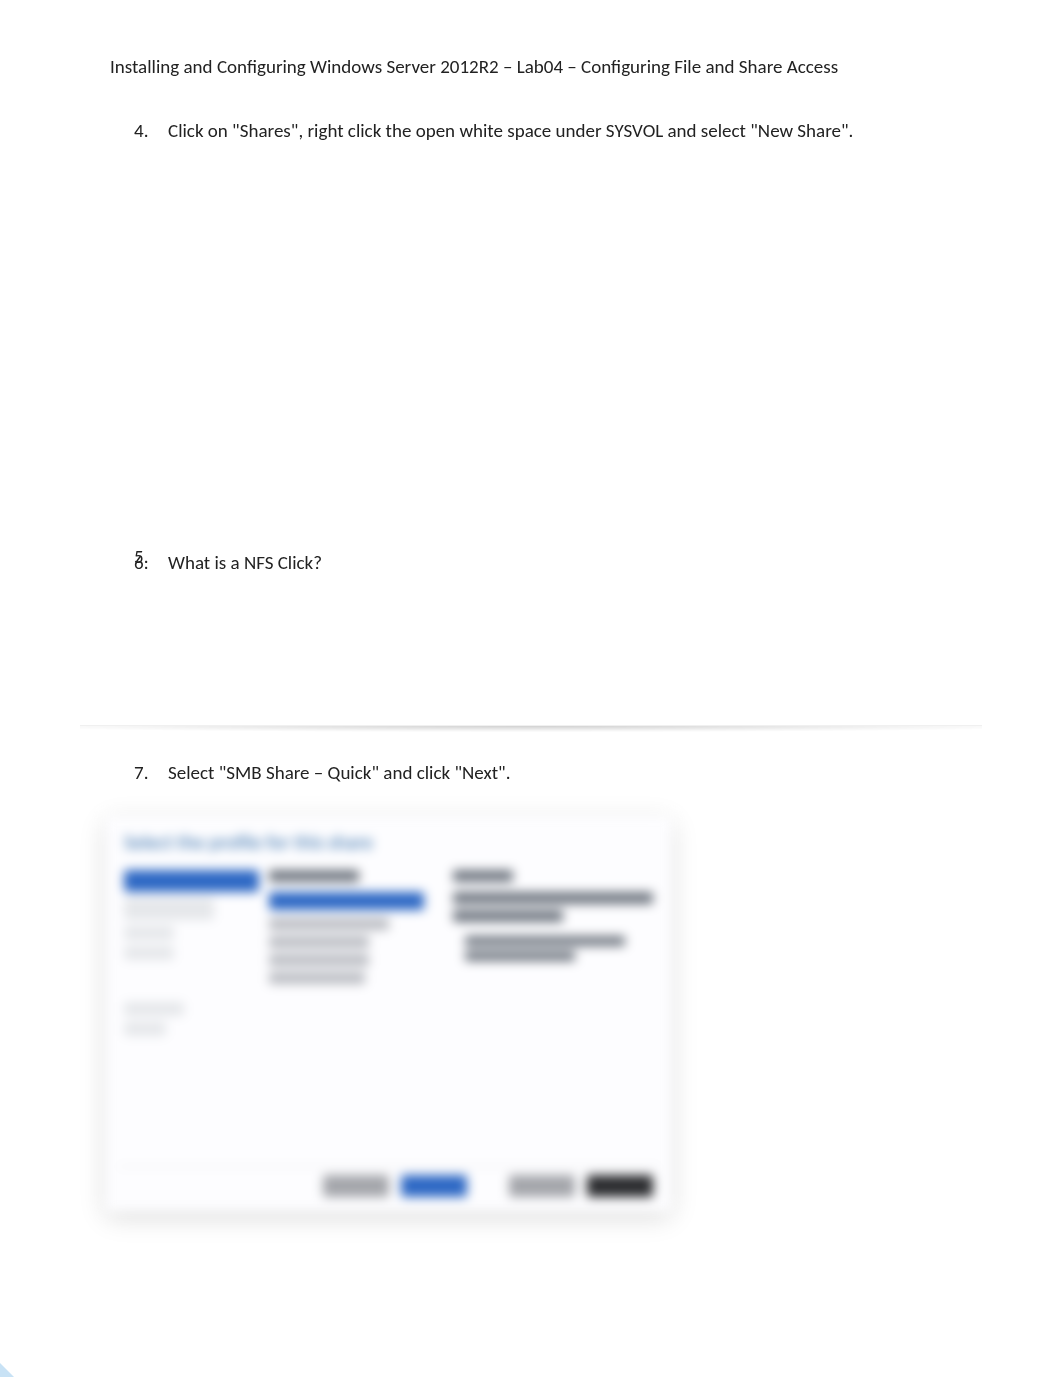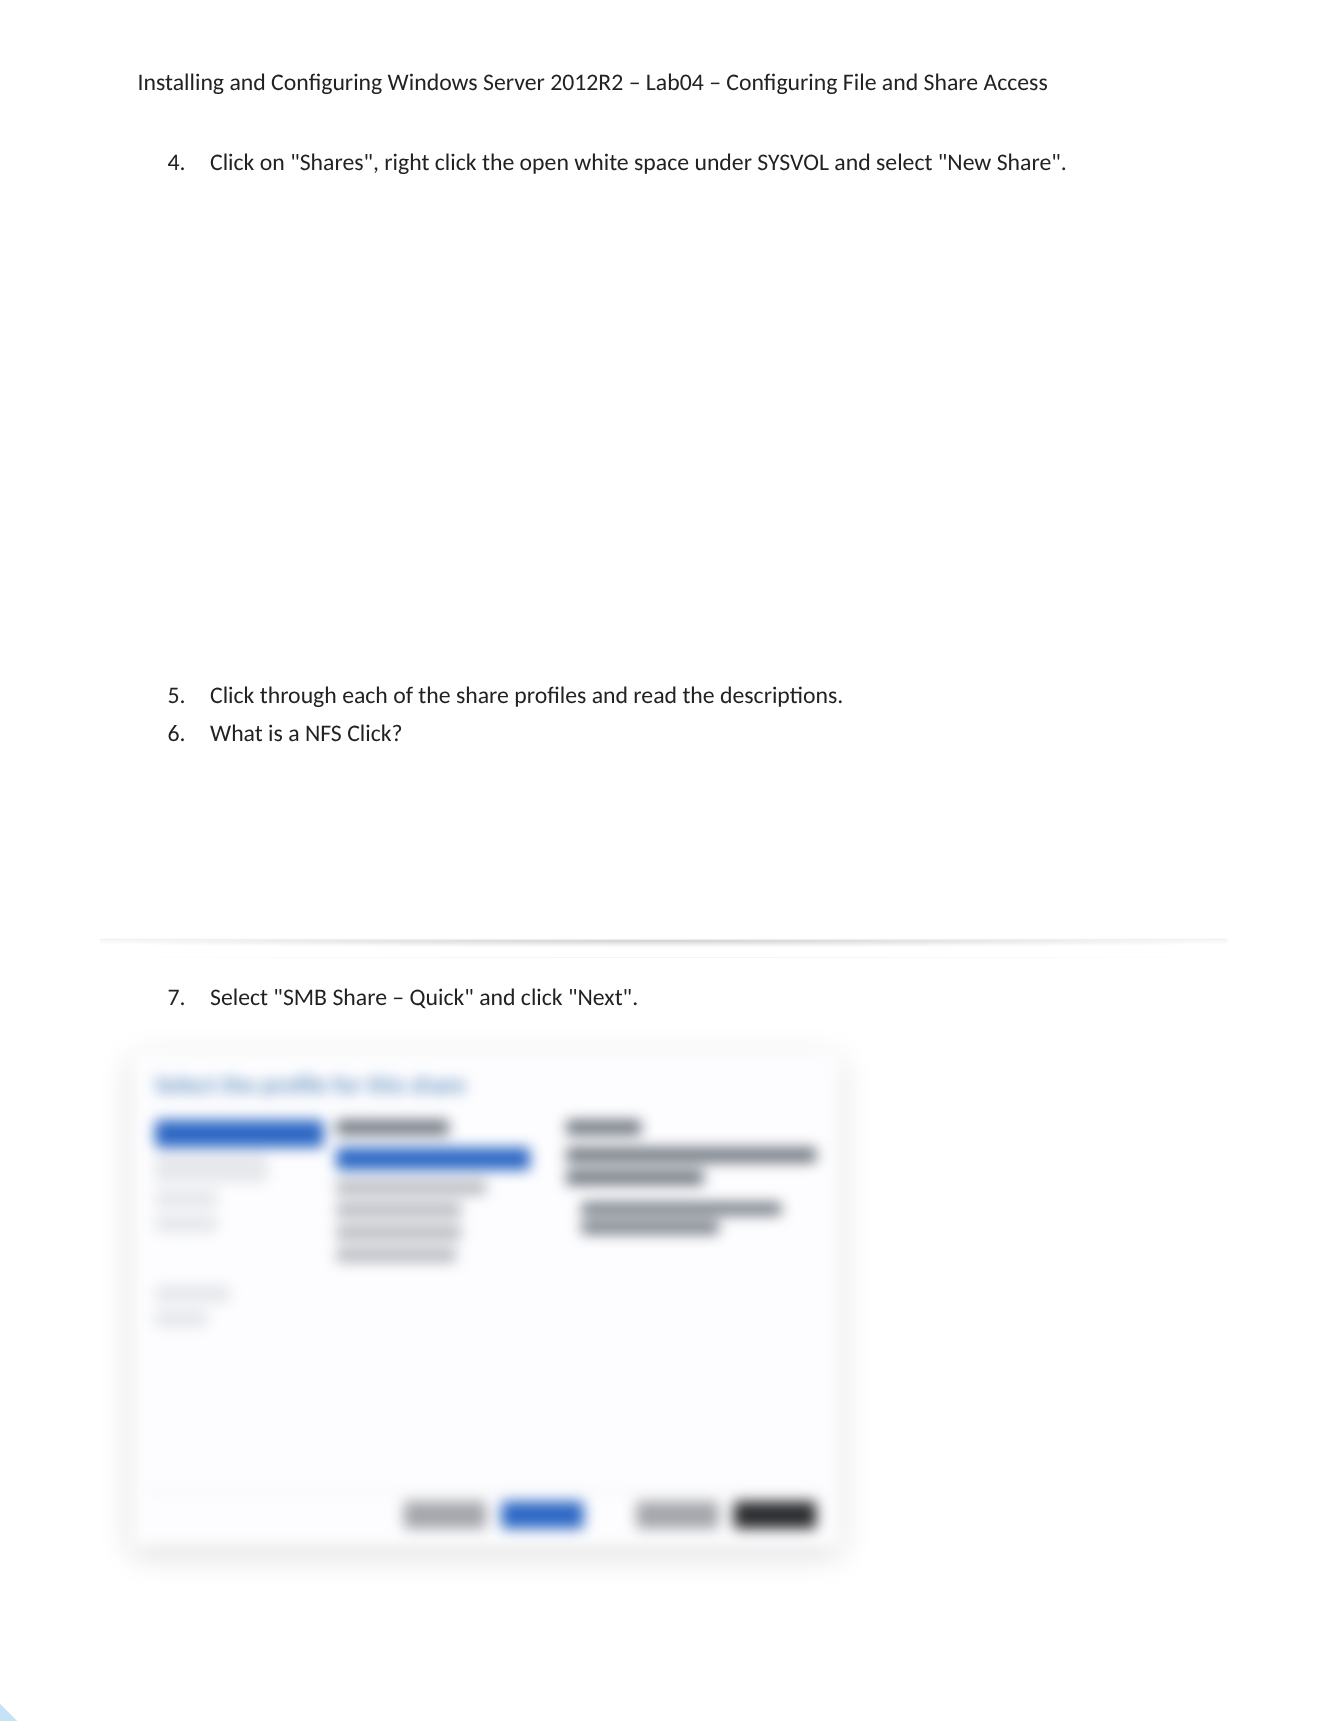--- a/index.html
+++ b/index.html
@@ -143,21 +143,20 @@
       <span class="num">4.</span>
       <span>Click on "Shares", right click the open white space under SYSVOL and select "New Share".</span>
     </li>
   </ol>
 
   <div class="gap-large"></div>
 
   <ol class="steps">
     <li>
       <span class="num">5.</span>
-      <span>Click through each of the share profiles and read the descriptions.</span>
     </li>
     <div class="gap-between"></div>
     <li>
       <span class="num">6.</span>
       <span>What is a NFS Click?</span>
     </li>
   </ol>
 
   <div class="gap-mid"></div>
 

